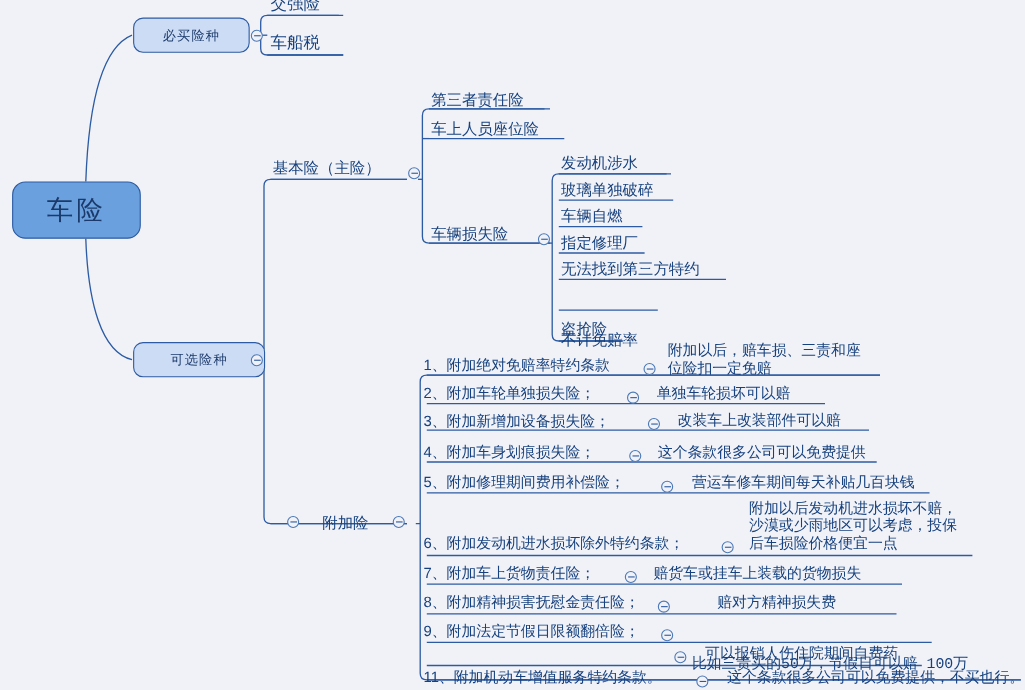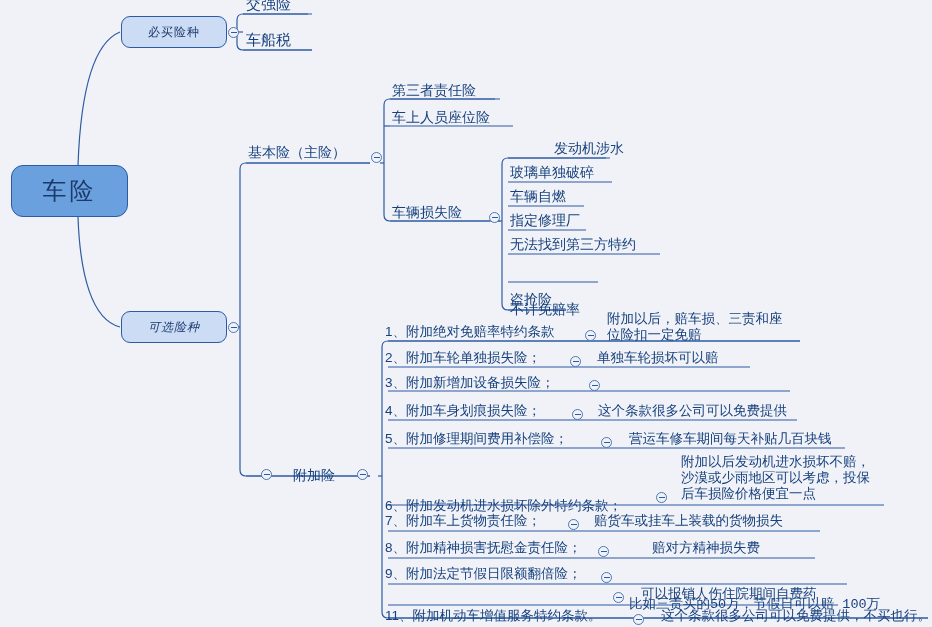--- a/index.html
+++ b/index.html
@@ -151,34 +151,34 @@
   </div>
 
   <div class="node-box branch-box" style="left:121px; top:16px; width:106px; height:32px;">
     <span>必买险种</span>
   </div>
   <div class="toggle" style="left:228px; top:27px;"></div>
 
   <div class="txt t15" style="left:246px; top:-4px;">交强险</div>
   <div class="txt t15" style="left:246px; top:32px;">车船税</div>
 
-  <div class="node-box branch-box" style="left:121px; top:311px; width:106px; height:32px;font-style:italic;">
+  <div class="node-box branch-box" style="left:121px; top:311px; width:120px; height:32px;">
     <span>可选险种</span>
   </div>
   <div class="toggle" style="left:228px; top:322px;"></div>
 
   <div class="txt t14" style="left:248px; top:145px;">基本险（主险）</div>
   <div class="toggle" style="left:371px; top:152px;"></div>
 
   <div class="txt t14" style="left:392px; top:83px;">第三者责任险</div>
   <div class="txt t14" style="left:392px; top:110px;">车上人员座位险</div>
   <div class="txt t14" style="left:392px; top:205px;">车辆损失险</div>
   <div class="toggle" style="left:489px; top:212px;"></div>
 
-  <div class="txt t14" style="left:510px; top:141px;margin-left:44px;">发动机涉水</div>
+  <div class="txt t14" style="left:510px; top:141px;">发动机涉水</div>
   <div class="txt t14" style="left:510px; top:165px;">玻璃单独破碎</div>
   <div class="txt t14" style="left:510px; top:189px;">车辆自燃</div>
   <div class="txt t14" style="left:510px; top:213px;">指定修理厂</div>
   <div class="txt t14" style="left:510px; top:237px;">无法找到第三方特约</div>
   <div class="txt t14" style="left:510px; top:264px;margin-top:38px;">不计免赔率</div>
   <div class="txt t14" style="left:510px; top:292px;">盗抢险</div>
 
   <div class="toggle" style="left:261px; top:469px;"></div>
   <div class="txt t14" style="left:293px; top:468px;">附加险</div>
   <div class="toggle" style="left:357px; top:469px;"></div>
@@ -187,30 +187,31 @@
   <div class="toggle" style="left:585px; top:330px;"></div>
   <div class="desc" style="left:607px; top:311px;">附加以后，赔车损、三责和座
 位险扣一定免赔</div>
 
   <div class="txt t13" style="left:385px; top:350px;">2、附加车轮单独损失险；</div>
   <div class="toggle" style="left:570px; top:356px;"></div>
   <div class="desc" style="left:597px; top:350px;">单独车轮损坏可以赔</div>
 
   <div class="txt t13" style="left:385px; top:375px;">3、附加新增加设备损失险；</div>
   <div class="toggle" style="left:589px; top:380px;"></div>
+  <div class="desc" style="left:616px; top:374px;">改装车上改装部件可以赔</div>
 
   <div class="txt t13" style="left:385px; top:403px;">4、附加车身划痕损失险；</div>
   <div class="toggle" style="left:572px; top:409px;"></div>
   <div class="desc" style="left:598px; top:403px;">这个条款很多公司可以免费提供</div>
 
   <div class="txt t13" style="left:385px; top:431px;">5、附加修理期间费用补偿险；</div>
   <div class="toggle" style="left:601px; top:437px;"></div>
   <div class="desc" style="left:629px; top:431px;">营运车修车期间每天补贴几百块钱</div>
 
-  <div class="txt t13" style="left:385px; top:486px;margin-top:12px;">6、附加发动机进水损坏除外特约条款；</div>
+  <div class="txt t13" style="left:385px; top:486px;">6、附加发动机进水损坏除外特约条款；</div>
   <div class="toggle" style="left:656px; top:492px;"></div>
   <div class="desc" style="left:681px; top:454px;">附加以后发动机进水损坏不赔，
 沙漠或少雨地区可以考虑，投保
 后车损险价格便宜一点</div>
 
   <div class="txt t13" style="left:385px; top:513px;">7、附加车上货物责任险；</div>
   <div class="toggle" style="left:568px; top:519px;"></div>
   <div class="desc" style="left:594px; top:513px;">赔货车或挂车上装载的货物损失</div>
 
   <div class="txt t13" style="left:385px; top:540px;">8、附加精神损害抚慰金责任险；</div>

